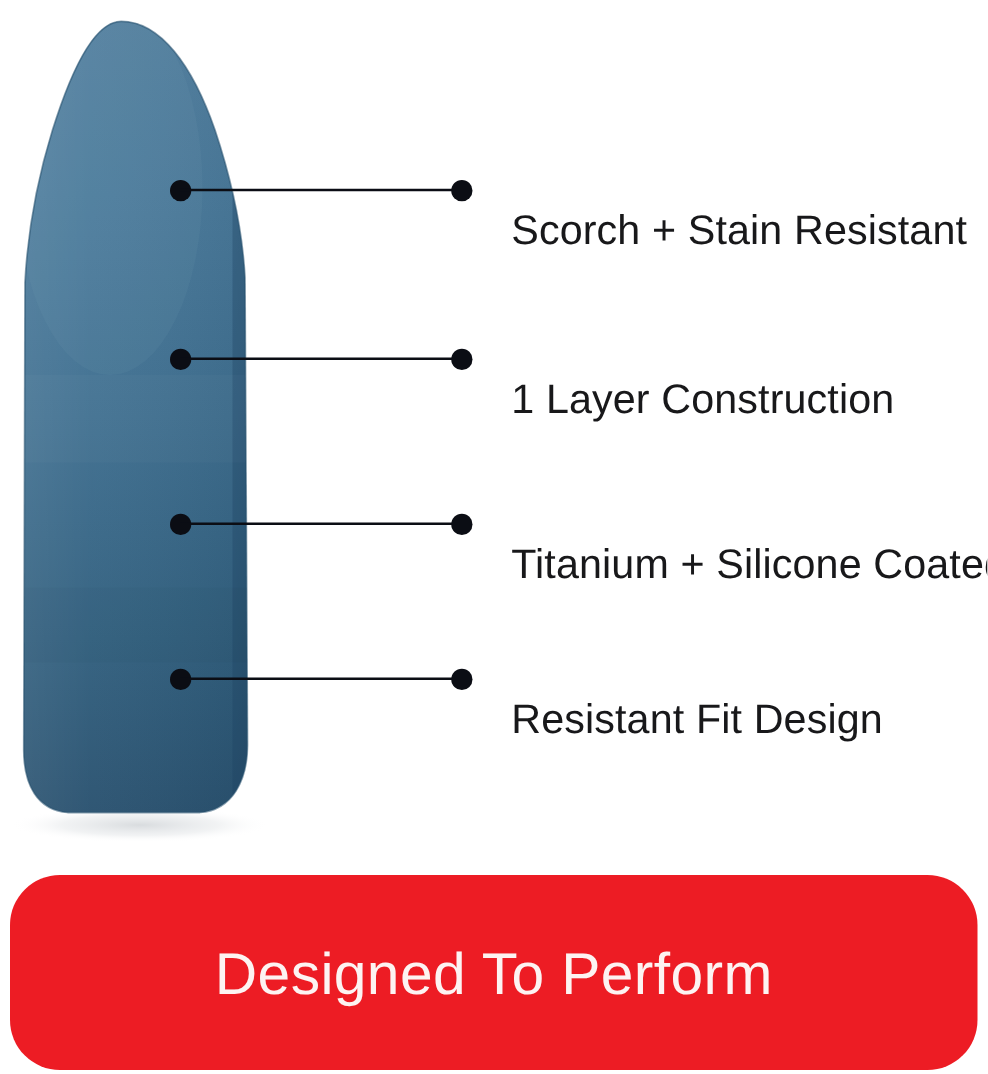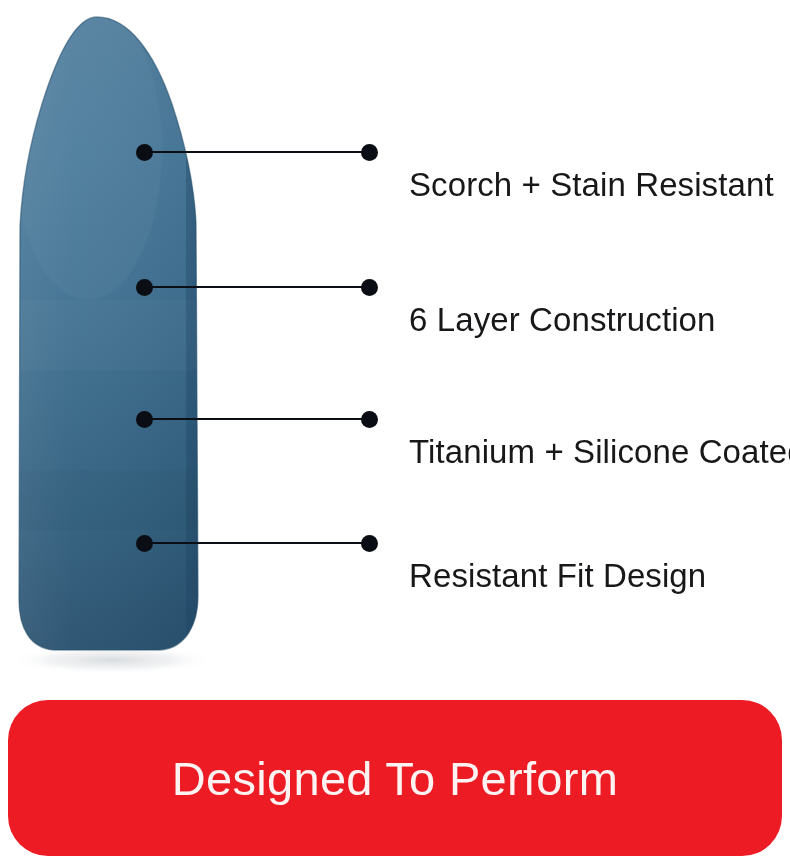--- a/index.html
+++ b/index.html
@@ -172,21 +172,21 @@
     <span class="callout-dot left"></span>
     <span class="callout-line"></span>
     <span class="callout-dot right"></span>
     <span class="callout-label">Scorch + Stain Resistant</span>
   </div>
 
   <div class="callout-row" style="top:287px;">
     <span class="callout-dot left"></span>
     <span class="callout-line"></span>
     <span class="callout-dot right"></span>
-    <span class="callout-label">6 Layer Construction</span>
+    <span class="callout-label">1 Layer Construction</span>
   </div>
 
   <div class="callout-row" style="top:419px;">
     <span class="callout-dot left"></span>
     <span class="callout-line"></span>
     <span class="callout-dot right"></span>
     <span class="callout-label">Titanium + Silicone Coated</span>
   </div>
 
   <div class="callout-row" style="top:543px;">

